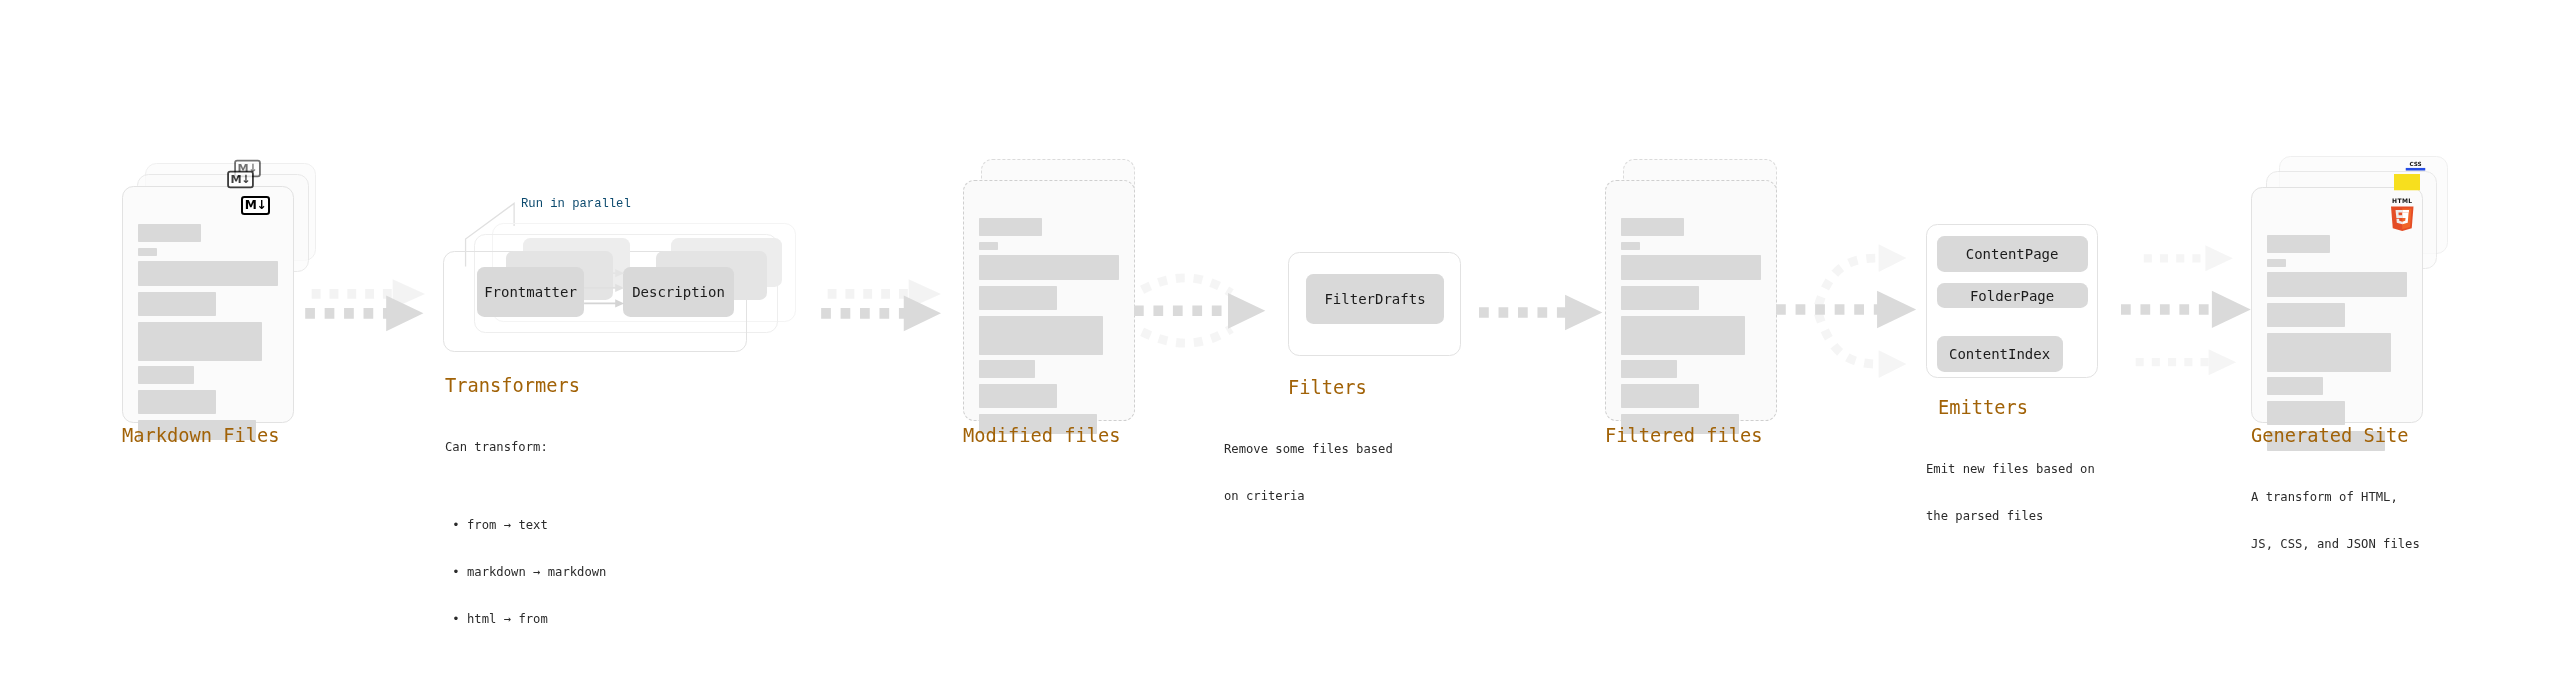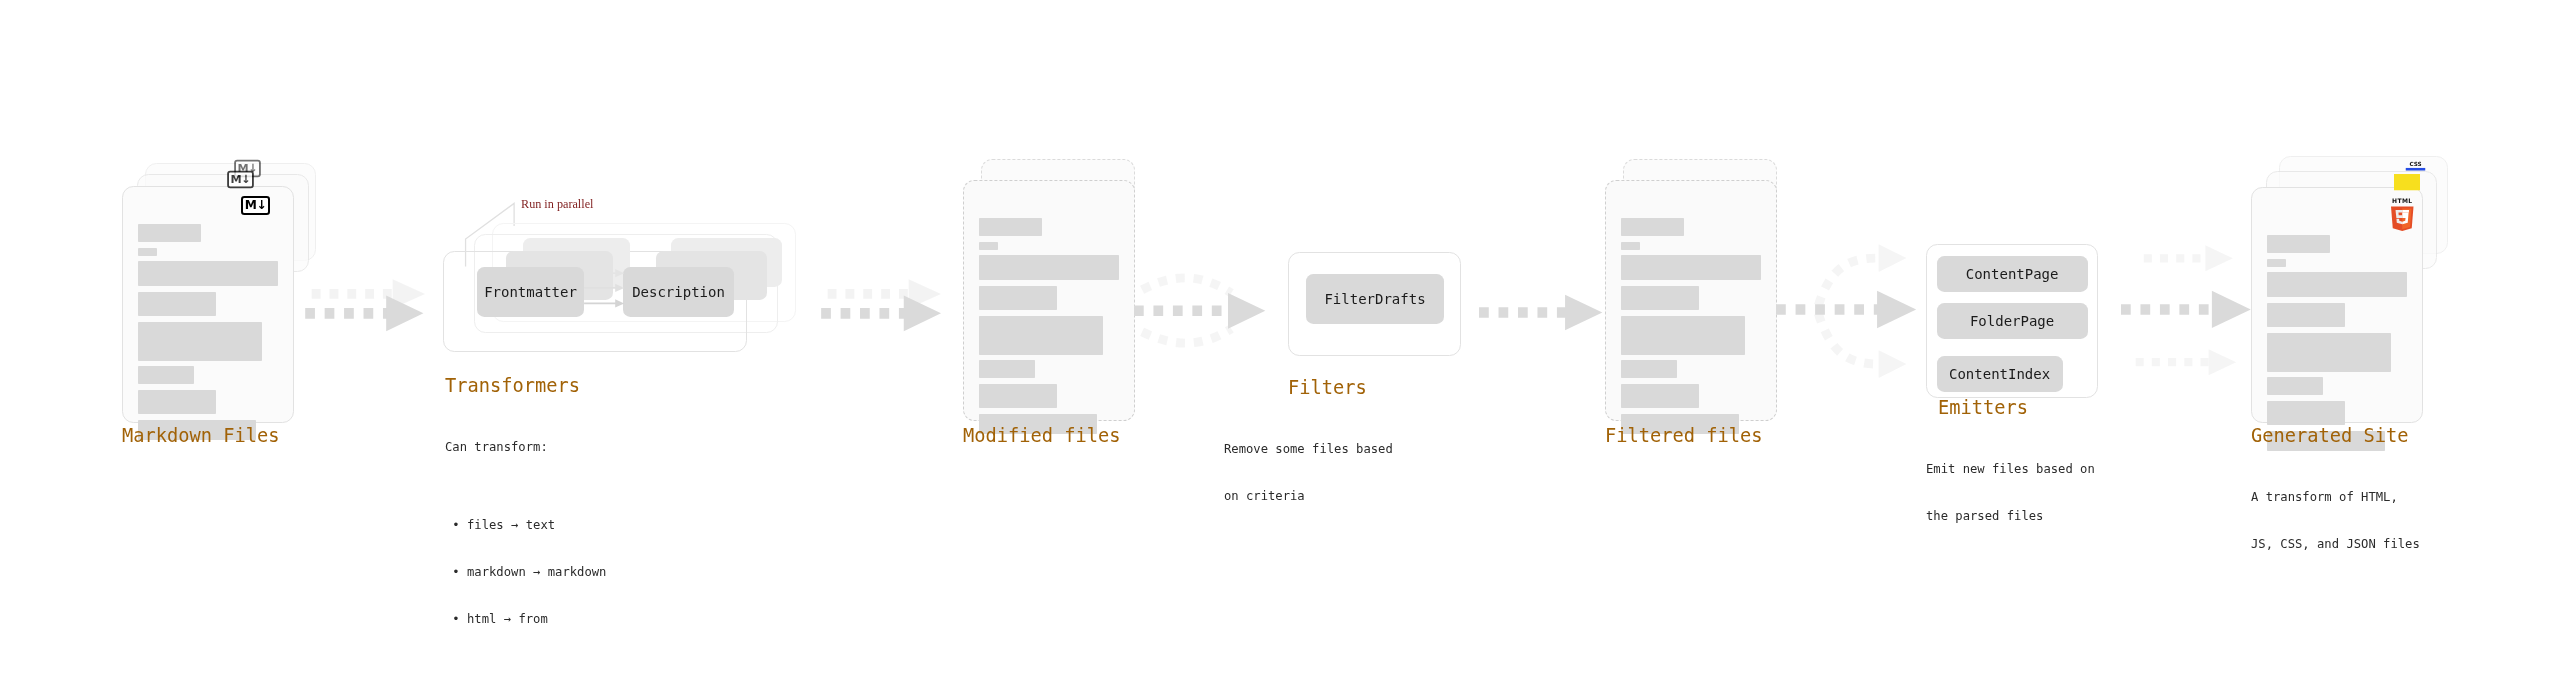--- a/index.html
+++ b/index.html
@@ -109,23 +109,23 @@
   .caption {
     position: absolute;
     font-family: "DejaVu Sans Mono", monospace;
     font-size: 12.2px;
     line-height: 1.28;
     color: #2b2b2b;
     white-space: pre;
   }
   .annot {
     position: absolute;
-    font-family: Liberation Serif, serif;
+    font-family: Liberation Mono, monospace;
     font-size: 12.2px;
-    color: #7f1d1d;
+    color: #0c4a6e;
     white-space: nowrap;
   }
   .bullets { margin: 0; padding: 0; list-style: none; }
   .bullets li { white-space: pre; }
 
   svg { display: block; overflow: visible; }
 </style>
 </head>
 <body>
 
@@ -203,21 +203,21 @@
         <path d="M0 47 H40" fill="none"></path>
           <path d="M38 42 L49 47 L38 52 Z" stroke="none"></path>
       </g>
     </svg>
   </div>
 
   <div class="title" style="left:445px; top:375px;">Transformers</div>
   <div class="caption" style="left:445px; top:409px;">
     <div>Can transform:</div>
     <ul class="bullets">
-      <li>&nbsp;• <span>files → text</span></li>
+      <li>&nbsp;• <span>from → text</span></li>
       <li>&nbsp;• <span>markdown → markdown</span></li>
       <li>&nbsp;• <span>html → from</span></li>
     </ul>
   </div>
 
   <div class="stage" style="left:821px; top:268px;">
     <svg width="138" height="81" viewBox="0 0 170 100">
       <g opacity="0.45">
         <path d="M8 32 H112" stroke="#e6e6e6" stroke-width="12" stroke-dasharray="11 11" fill="none"></path>
         <path d="M108 14 L148 32 L108 50 Z" fill="#e6e6e6"></path>
@@ -314,24 +314,24 @@
         <path d="M52 100 C68 152, 92 162, 126 162" stroke="#ededed" stroke-width="11" stroke-dasharray="11 11" fill="none"></path>
         <path d="M126 145 L160 162 L126 179 Z" fill="#ededed"></path>
       </g>
       <g>
         <path d="M0 95 H128" stroke="#dadada" stroke-width="13" stroke-dasharray="12 12" fill="none"></path>
         <path d="M124 72 L172 95 L124 118 Z" fill="#dadada"></path>
       </g>
     </svg>
   </div>
 
-  <div class="stage" style="left:1926px; top:224px; width:195px; height:154px;margin-top:20px;">
+  <div class="stage" style="left:1926px; top:224px; width:195px; height:154px;">
     <div class="group" style="left:0px; top:0px; width:172px; height:154px;"></div>
     <div class="chip" style="left:10.6px; top:12.2px; width:151px; height:36px;">ContentPage</div>
-    <div class="chip" style="left:10.6px; top:59px; width:151px; height:36px;">FolderPage</div>
+    <div class="chip" style="left:10.6px; top:59px; width:151px; height:25px;">FolderPage</div>
     <div class="chip" style="left:10.6px; top:112px; width:126px; height:36px;">ContentIndex</div>
   </div>
 
   <div class="title" style="left:1926px; top:397px;margin-left:12px;">Emitters</div>
   <div class="caption" style="left:1926px; top:431px;">
     <div>Emit new files based on</div>
     <div>the parsed files</div>
   </div>
 
   <div class="stage" style="left:2121px; top:232px;">

